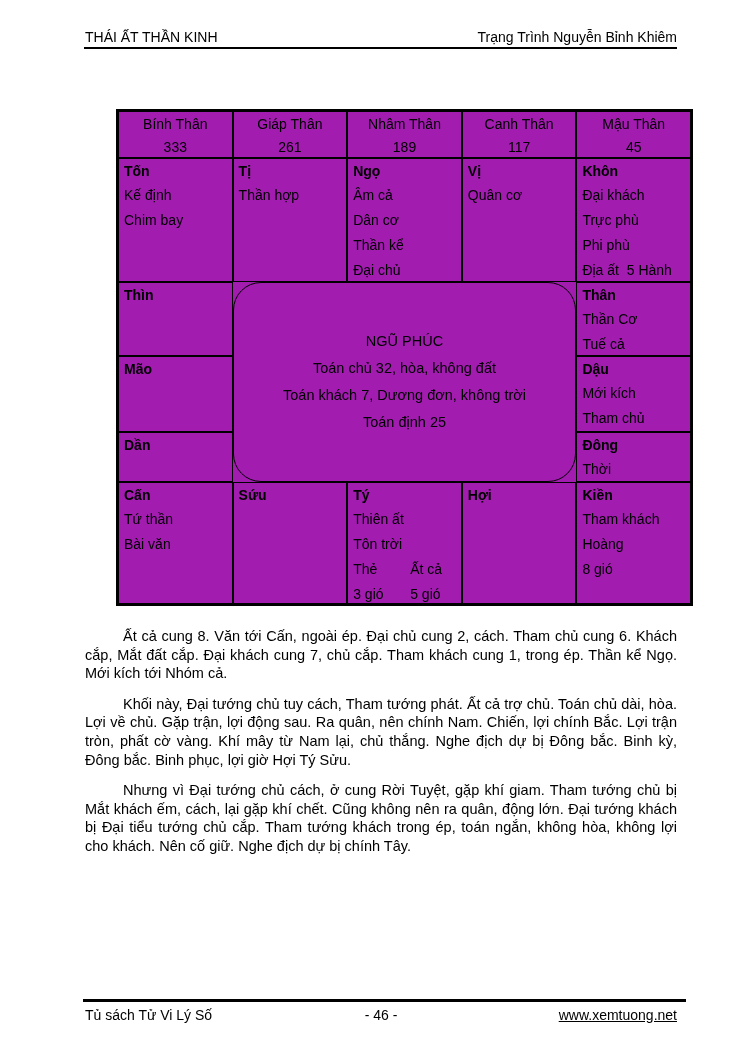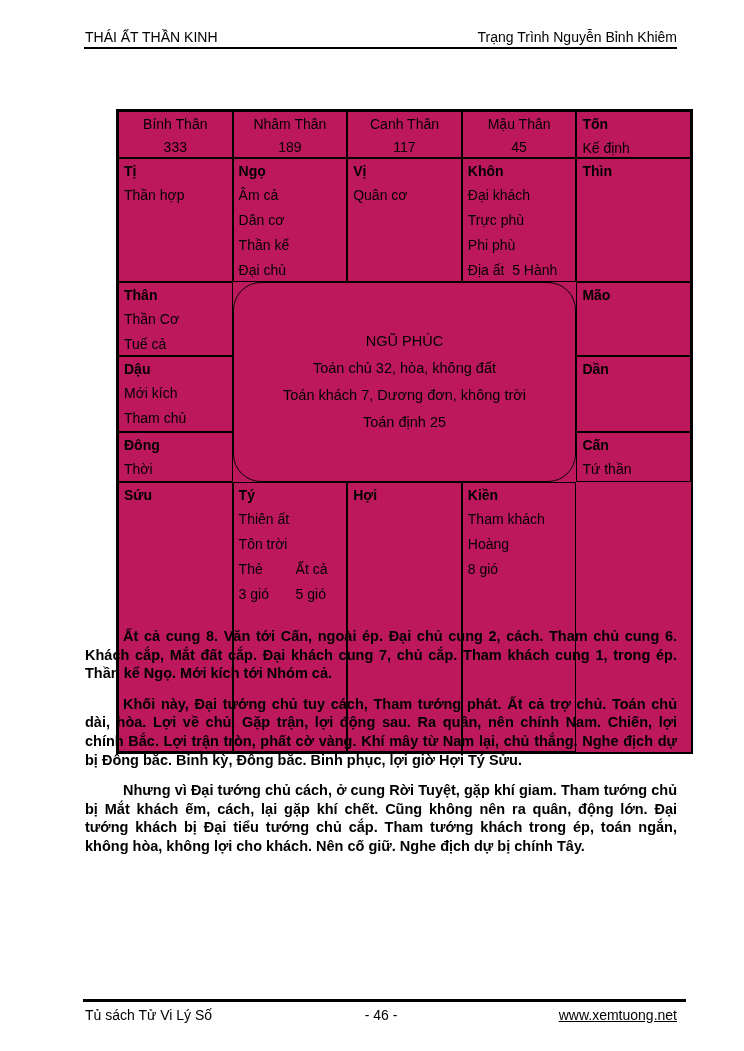--- a/index.html
+++ b/index.html
@@ -9,39 +9,39 @@
   }
   .page{position:absolute;inset:0;}
 
   
   .header{position:absolute;left:85px;top:28px;width:592px;display:flex;
     justify-content:space-between;font-size:14px;line-height:18px;gap:48px;}
   .header-rule{position:absolute;left:84px;top:47px;width:593px;height:2px;background:#000;}
 
   
   .astro-table{
-    position:absolute;left:116px;top:109px;width:577px;height:645px;
+    position:absolute;left:116px;top:109px;width:577px;height:497px;
     display:grid;box-sizing:border-box;
     grid-template-columns:repeat(5,1fr);
     grid-template-rows:47px 124px 74px 76px 50px 1fr;
-    border:2px solid #000;background:#be185d;
+    border:2px solid #000;background:#a21caf;
   }
   .cell{border:1px solid #000;box-sizing:border-box;padding:0 5px;
     font-size:14px;line-height:25px;overflow:hidden;}
   .cell .line{display:block;white-space:pre-wrap;}
   .cell-title{display:block;font-weight:bold;line-height:24px;}
   .year-cell{text-align:center;line-height:23px;padding-top:1px;}
   .center-cell{grid-column:2/5;grid-row:3/6;display:flex;flex-direction:column;
     justify-content:center;align-items:center;text-align:center;line-height:27px;font-size:14.5px;border-radius:28px;}
   .pair-row{display:flex;}
   .pair-row .p1{display:inline-block;width:57px;}
 
   
   .paragraphs{position:absolute;left:85px;top:627px;width:592px;
-    font-size:14.5px;line-height:18.6px;text-align:justify;font-weight:bold;}
+    font-size:14.5px;line-height:18.6px;text-align:justify;}
   .paragraphs p{margin:0 0 12px 0;text-indent:38px;}
 
   
   .footer-rule{position:absolute;left:83px;top:999px;width:603px;height:3px;background:#000;}
   .footer{position:absolute;left:85px;top:1006px;width:592px;display:grid;
     grid-template-columns:1fr auto 1fr;font-size:14px;line-height:18px;gap:44px;}
   .footer .center{text-align:left;}
   .footer .right{text-align:right;}
   .footer a{color:#000;text-decoration:underline;cursor:pointer;}
 </style>
@@ -54,20 +54,24 @@
     <span>THÁI ẤT THẦN KINH</span>
     <span>Trạng Trình Nguyễn Bỉnh Khiêm</span>
   </div>
   <div class="header-rule"></div>
 
   <div class="astro-table">
 
     <div class="cell year-cell">
       <span class="line">Bính Thân</span>
       <span class="line">333</span>
+    </div>
+    <div class="cell year-cell">
+      <span class="line">Giáp Thân</span>
+      <span class="line">261</span>
     </div>
     <div class="cell year-cell">
       <span class="line">Nhâm Thân</span>
       <span class="line">189</span>
     </div>
     <div class="cell year-cell">
       <span class="line">Canh Thân</span>
       <span class="line">117</span>
     </div>
     <div class="cell year-cell">

